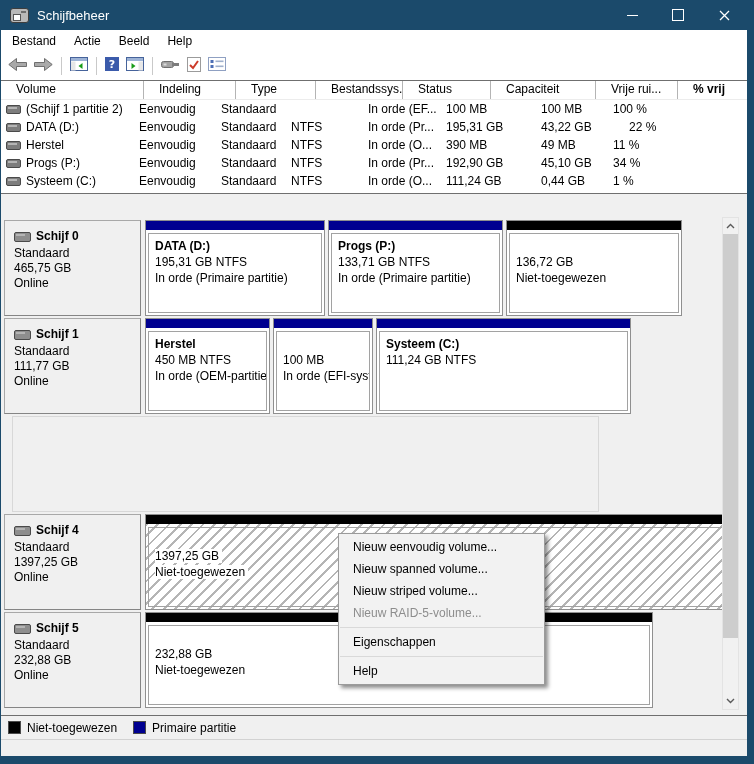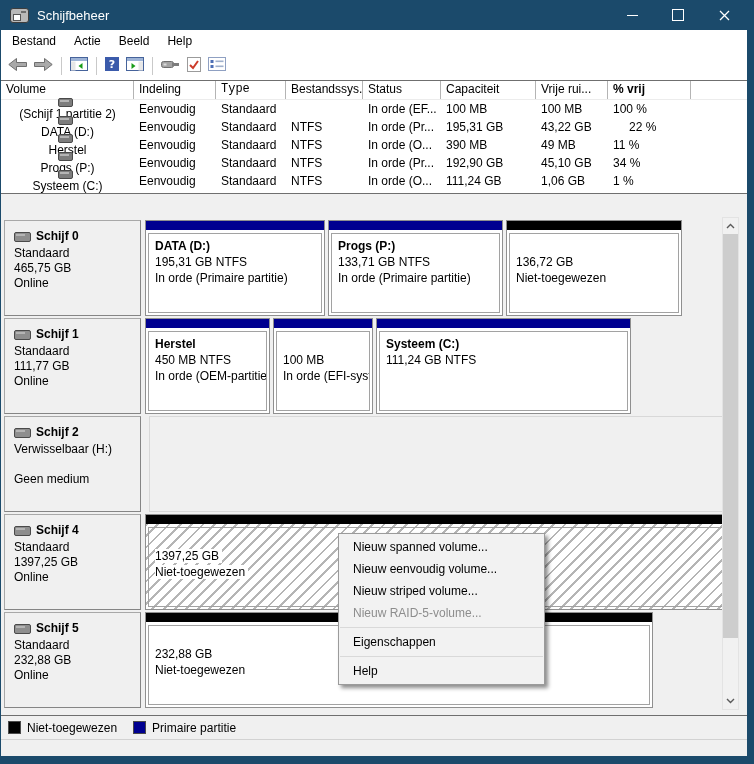--- a/index.html
+++ b/index.html
@@ -25,27 +25,27 @@
 
   
   .toolbar{height:28px;flex:none;background:#fff;display:flex;align-items:center;padding-left:7px;gap:7px;box-sizing:border-box;}
   .tb-btn{display:flex;align-items:center;justify-content:center;}
   .tb-sep{width:1px;height:18px;background:#c9c9c9;margin:0 1px;}
 
   
   .volume-pane{height:114px;flex:none;background:#fff;border-top:1px solid #6f6f6f;border-bottom:1px solid #6f6f6f;
     box-sizing:border-box;font-size:12px;overflow:hidden;}
   .vheader{display:flex;height:18px;border-bottom:1px solid #ececec;}
-  .vheader .vcell{border-right:1px solid #b4b4b4;line-height:17px;}
+  .vheader .vcell{border-right:1px solid #b4b4b4;line-height:17px;margin-left:10px;}
   .vcell{padding:0 5px;white-space:nowrap;overflow:hidden;box-sizing:border-box;flex:none;}
   .vrow{display:flex;height:18px;align-items:center;}
   .vol-ico{display:inline-block;width:13px;height:7px;background:#7d7d7d;border:1px solid #4a4a4a;border-radius:2px;
     margin-right:5px;position:relative;top:0px;flex:none;}
   .vol-ico::after{content:"";position:absolute;left:1px;top:1px;width:9px;height:2px;background:#b5b5b5;}
-  .vcell-volume{display:flex;align-items:center;flex-direction:column;}
+  .vcell-volume{display:flex;align-items:center;}
 
   
   .graph-pane{height:521px;flex:none;position:relative;background:#f0f0f0;box-sizing:border-box;padding-top:26px;overflow:hidden;}
   .disk-row{display:flex;height:96px;margin:0 0 2px 3px;align-items:stretch;}
   .disk-card{width:137px;flex:none;background:#f0f0f0;border:1px solid #a8a8a8;border-right-color:#858585;border-bottom-color:#858585;
     box-sizing:border-box;padding:8px 0 0 9px;font-size:12px;line-height:15px;}
   .dc-head{display:flex;align-items:center;font-weight:bold;margin-bottom:2px;}
   .dc-head .vol-ico{width:15px;height:8px;background:#8e8e8e;}
   .dc-line{min-height:15px;white-space:nowrap;overflow:hidden;}
   .parts{display:flex;margin-left:4px;gap:3px;}
@@ -168,21 +168,21 @@
             <rect x="7.5" y="3.5" width="8" height="1.6" fill="#9fb0cc"></rect>
             <rect x="7.5" y="8.5" width="8" height="1.6" fill="#9fb0cc"></rect>
           </svg></span>
       </div>
     </div>
 
   <div class="volume-pane">
     <div class="vheader" id="vheader">
         <div class="vcell" style="width: 133px;">Volume</div>
         <div class="vcell" style="width: 82px;">Indeling</div>
-        <div class="vcell" style="width: 70px; font-family: Liberation Mono, monospace;">Type</div>
+        <div class="vcell" style="width: 70px;">Type</div>
         <div class="vcell" style="width: 77px;">Bestandssys...</div>
         <div class="vcell" style="width: 78px;">Status</div>
         <div class="vcell" style="width: 95px;">Capaciteit</div>
         <div class="vcell" style="width: 72px;">Vrije rui...</div>
         <div class="vcell" style="width: 83px; font-weight: bold;">% vrij</div>
         <div class="vcell" style="flex: 1 1 0%; border-right: none;"></div>
       </div>
     <div id="vrows">
         <div class="vrow">
           <div class="vcell vcell-volume" style="width: 133px;">
@@ -239,21 +239,21 @@
         <div class="vrow">
           <div class="vcell vcell-volume" style="width: 133px;">
             <span class="vol-ico"></span>
             <span>Systeem (C:)</span>
           </div>
           <div class="vcell" style="width: 82px;"><span>Eenvoudig</span></div>
           <div class="vcell" style="width: 70px;"><span>Standaard</span></div>
           <div class="vcell" style="width: 77px;"><span>NTFS</span></div>
           <div class="vcell" style="width: 78px;"><span>In orde (O...</span></div>
           <div class="vcell" style="width: 95px;"><span>111,24 GB</span></div>
-          <div class="vcell" style="width: 72px;"><span>1,06 GB</span></div>
+          <div class="vcell" style="width: 72px;"><span>0,44 GB</span></div>
           <div class="vcell" style="width: 83px;"><span>1 %</span></div>
         </div>
       </div>
   </div>
 
   <div class="graph-pane">
     <div id="disks">
         <div class="disk-row">
           <div class="disk-card">
             <div class="dc-head">
@@ -321,29 +321,20 @@
             <div class="part primary" style="width: 255px;">
               <div class="part-strip primary"></div>
               <div class="part-body">
                 <div class="pt-title">Systeem  (C:)</div>
                 <div class="pt-size"><span>111,24 GB NTFS</span></div>
               </div>
             </div>
           </div>
         </div>
         <div class="disk-row">
-          <div class="disk-card">
-            <div class="dc-head">
-              <span class="vol-ico"></span>
-              <span>Schijf 2</span>
-            </div>
-            <div class="dc-line">Verwisselbaar (H:)</div>
-            <div class="dc-line">&nbsp;</div>
-            <div class="dc-line">Geen medium</div>
-          </div>
           <div class="parts">
             <div class="empty-part"></div>
           </div>
         </div>
         <div class="disk-row">
           <div class="disk-card">
             <div class="dc-head">
               <span class="vol-ico"></span>
               <span>Schijf 4</span>
             </div>
@@ -406,22 +397,22 @@
       </div>
       <div class="leg-item">
         <span class="leg-swatch" style="background: rgb(0, 0, 144);"></span>
         <span>Primaire partitie</span>
       </div>
     </div>
 
   <div class="statusbar"></div>
 
   <div class="ctx" id="ctxmenu">
+      <div class="ctx-item">Nieuw eenvoudig volume...</div>
       <div class="ctx-item">Nieuw spanned volume...</div>
-      <div class="ctx-item">Nieuw eenvoudig volume...</div>
       <div class="ctx-item">Nieuw striped volume...</div>
       <div class="ctx-item disabled">Nieuw RAID-5-volume...</div>
       <div class="ctx-sep"></div>
       <div class="ctx-item">Eigenschappen</div>
       <div class="ctx-sep"></div>
       <div class="ctx-item">Help</div>
     </div>
 </div>
 
 </body></html>

